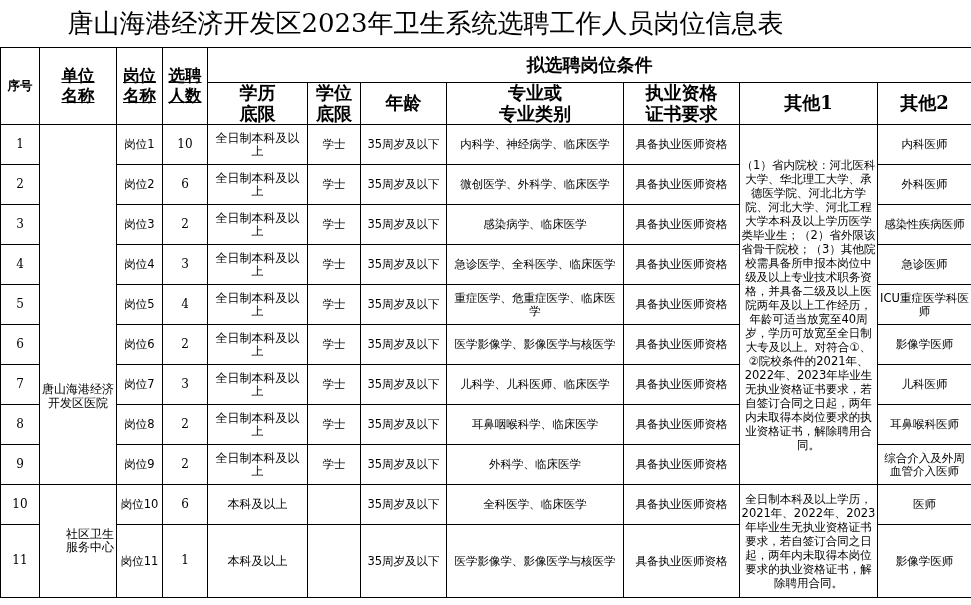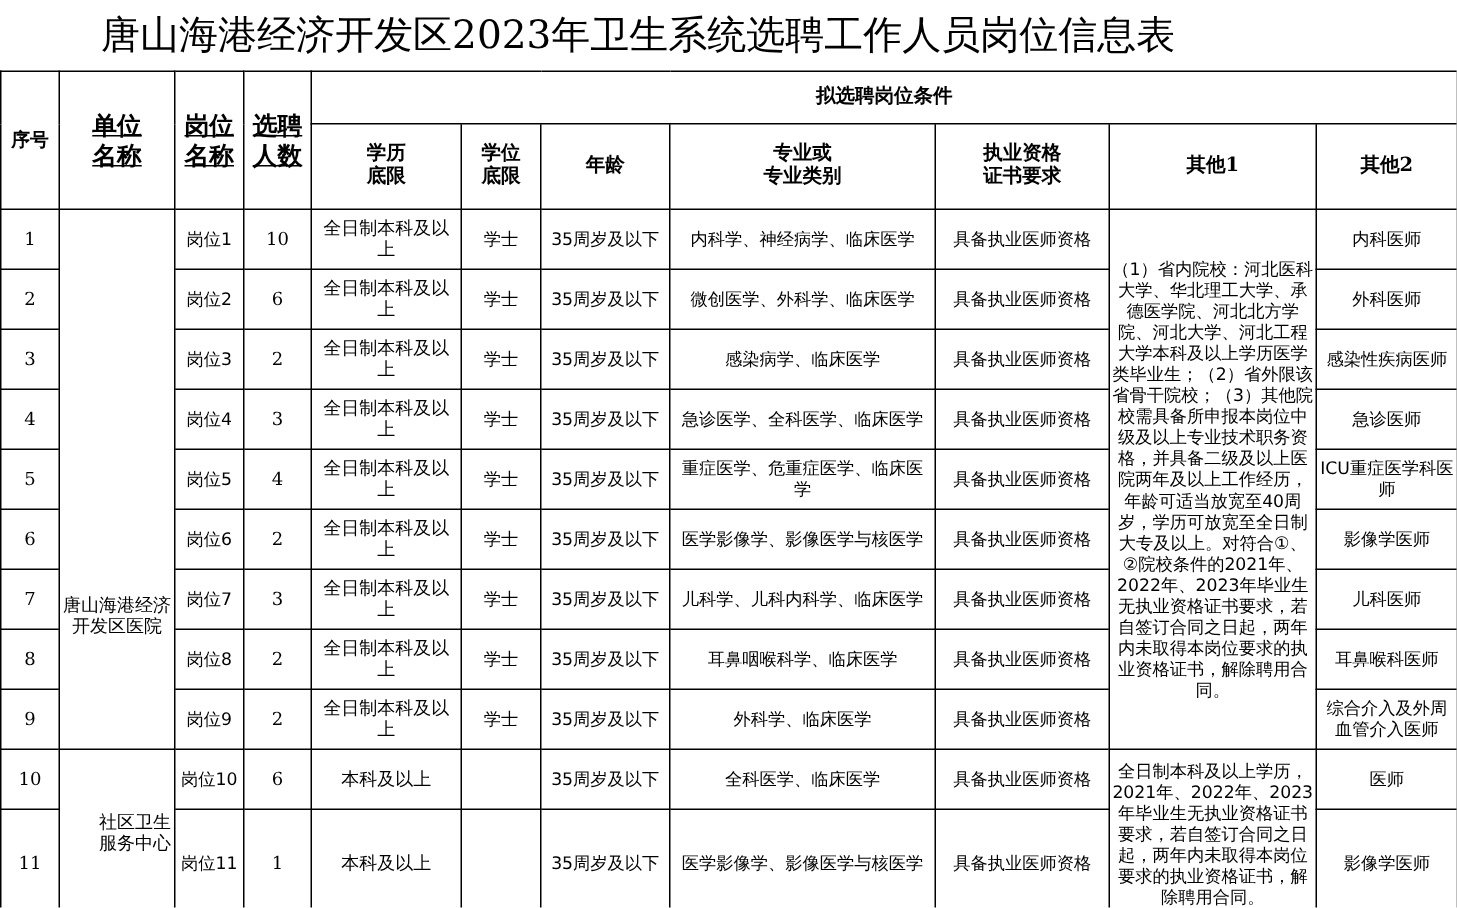--- a/index.html
+++ b/index.html
@@ -6,21 +6,21 @@
   body { width:971px; height:605px; overflow:hidden; position:relative;
          font-family: "DejaVu Sans", "Liberation Sans", sans-serif; color:#000; }
   .title { position:absolute; left:0; top:0; width:851px; height:47px;
            display:flex; align-items:center; justify-content:center;
            font-family: "DejaVu Serif", "Liberation Serif", serif;
            font-size:26px; letter-spacing:0px; }
   table { position:absolute; left:0; top:47px; border-collapse:collapse; table-layout:fixed;
           width:971px; }
   td, th { border:1.4px solid #000; padding:0 2px; text-align:center; vertical-align:middle;
            overflow:hidden; line-height:1.15; }
-  th { font-family: "DejaVu Serif", "Liberation Serif", serif; font-weight:bold; font-size:13px; }
+  th { font-family: "DejaVu Serif", "Liberation Serif", serif; font-weight:bold; font-size:18px; }
   th.big { font-size:16.5px; line-height:1.2;text-decoration:underline; }
   th.small { font-size:12.5px; }
   td { font-size:11.5px; }
   td.num { font-family: "DejaVu Serif", "Liberation Serif", serif; font-size:12px; }
   td.other1 { font-size:11.5px; line-height:1.22; text-align:center; padding:0 1px; }
   td.edu { font-size:12px; line-height:1.1; }
 </style>
 </head>
 <body>
 
@@ -41,21 +41,21 @@
       <col style="width:94px">
   </colgroup>
   <thead>
     <tr style="height:35px">
       <th rowspan="2" class="small">序号</th>
       <th rowspan="2" class="big"><span>单位</span><br><span>名称</span></th>
       <th rowspan="2" class="big"><span>岗位</span><br><span>名称</span></th>
       <th rowspan="2" class="big"><span>选聘</span><br><span>人数</span></th>
       <th colspan="7">拟选聘岗位条件</th>
     </tr>
-    <tr style="height:57px">
+    <tr style="height:42px">
       <th><span>学历</span><br><span>底限</span></th>
       <th><span>学位</span><br><span>底限</span></th>
       <th>年龄</th>
       <th><span>专业或</span><br><span>专业类别</span></th>
       <th><span>执业资格</span><br><span>证书要求</span></th>
       <th>其他1</th>
       <th>其他2</th>
     </tr>
   </thead>
   <tbody>
@@ -127,21 +127,21 @@
       <td>具备执业医师资格</td>
       <td>影像学医师</td>
     </tr>
     <tr style="height:40px">
       <td class="num">7</td>
       <td>岗位7</td>
       <td class="num">3</td>
       <td class="edu">全日制本科及以上</td>
       <td>学士</td>
       <td>35周岁及以下</td>
-      <td>儿科学、儿科内科学、临床医学</td>
+      <td>儿科学、儿科医师、临床医学</td>
       <td>具备执业医师资格</td>
       <td>儿科医师</td>
     </tr>
     <tr style="height:40px">
       <td class="num">8</td>
       <td>岗位8</td>
       <td class="num">2</td>
       <td class="edu">全日制本科及以上</td>
       <td>学士</td>
       <td>35周岁及以下</td>

